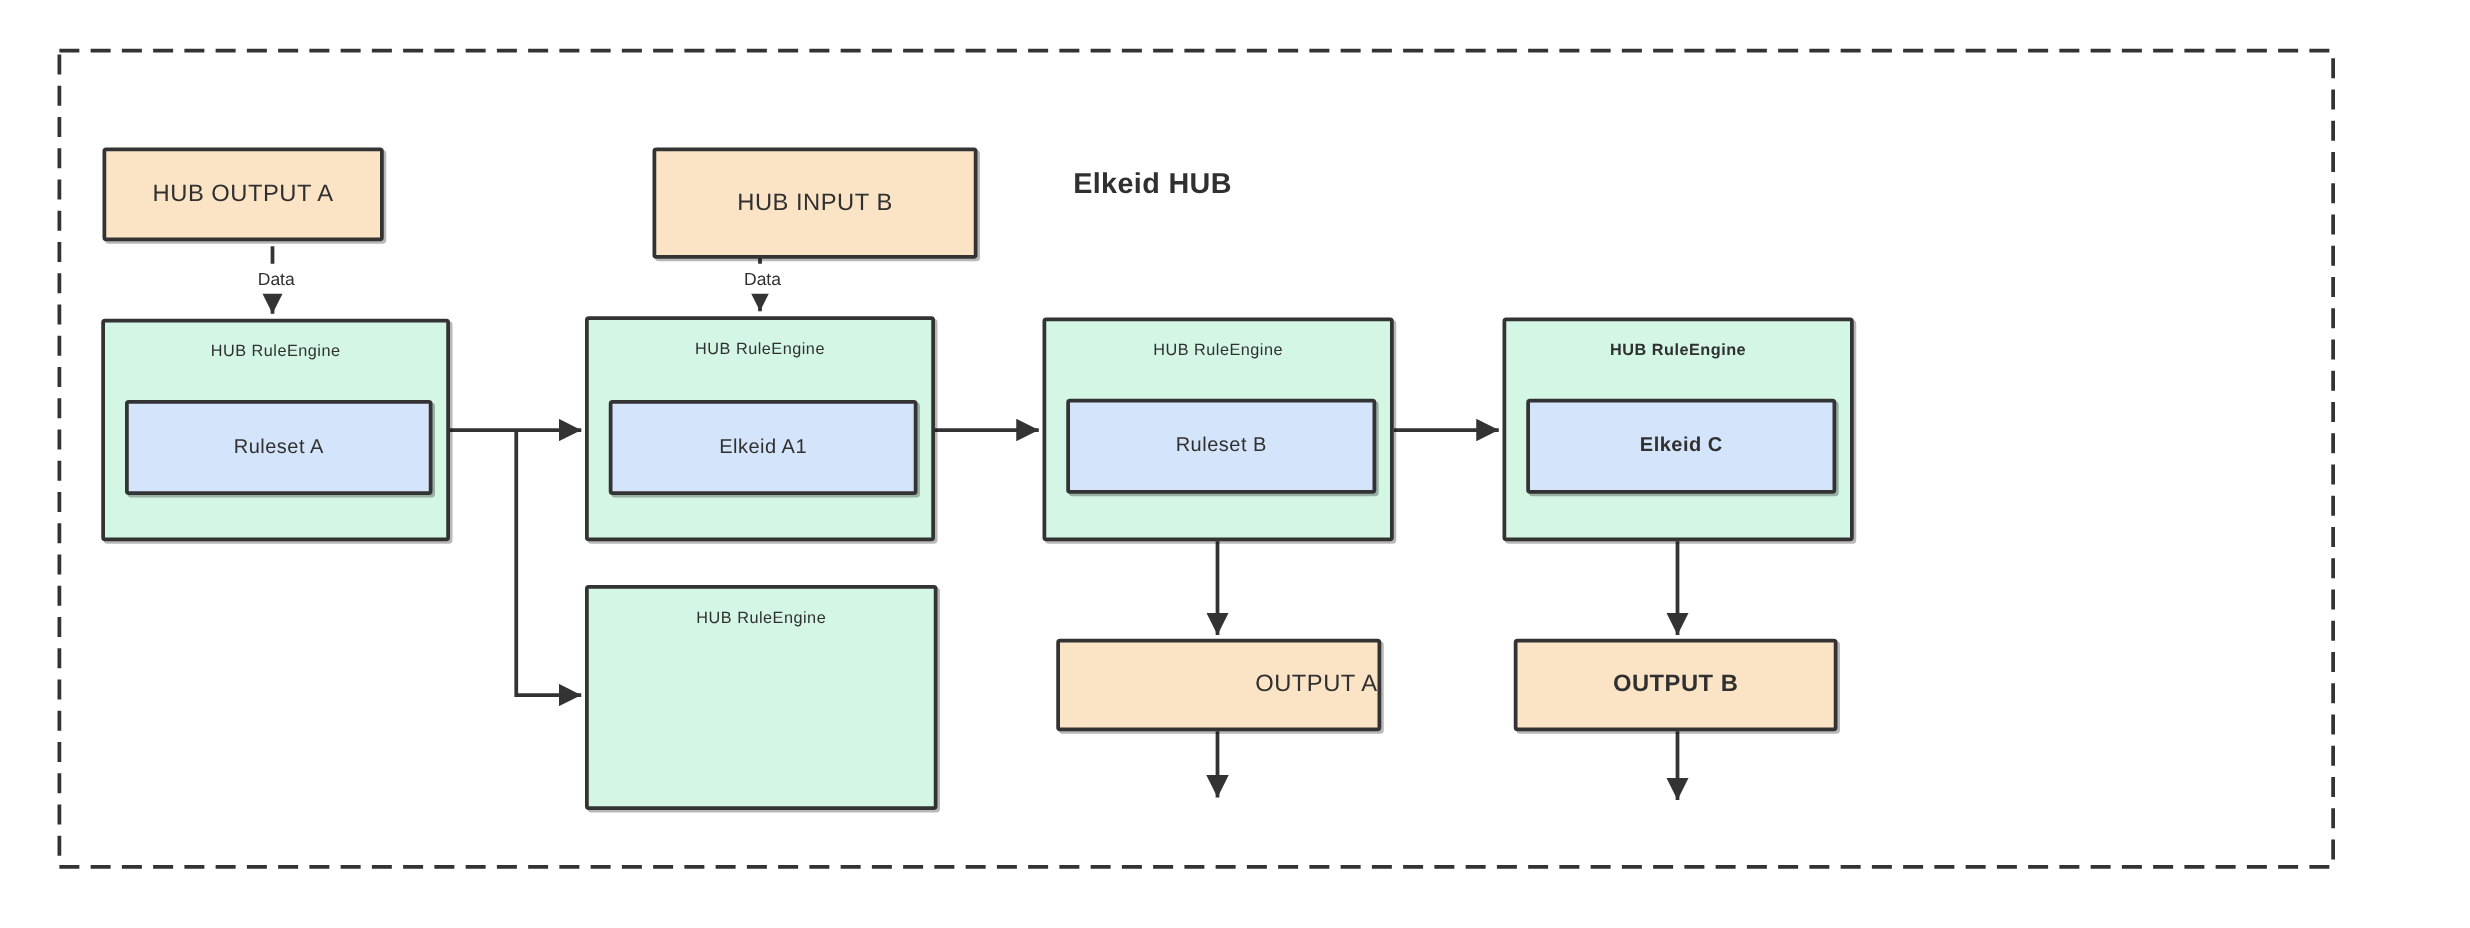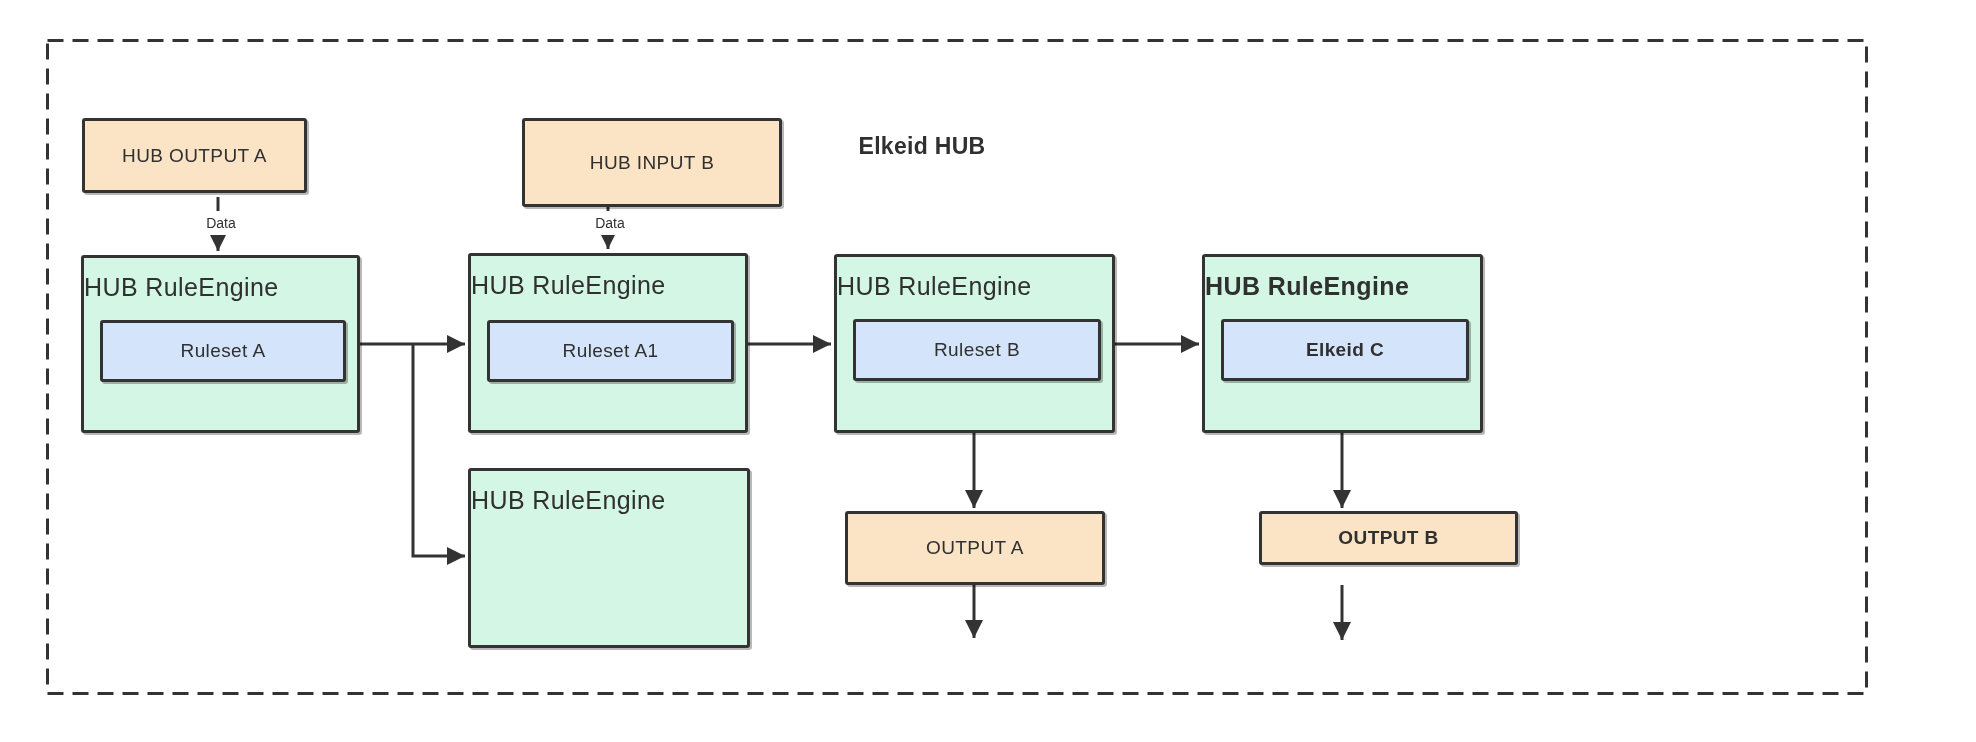--- a/index.html
+++ b/index.html
@@ -22,26 +22,26 @@
   }
   .fill-input{background:#FBE4C6;}
   .fill-engine{background:#D4F6E4;}
   .fill-ruleset{background:#D4E4FA;}
   .center-label{
     display:flex;align-items:center;justify-content:center;
     font-size:19px;letter-spacing:0.4px;
   }
   .engine-title{
     position:absolute;left:0;right:0;top:15px;
-    font-size:25px;letter-spacing:0.4px;
+    text-align:center;font-size:13px;letter-spacing:0.4px;
   }
   .ruleset{
-    position:absolute;left:16px;top:62px;height:62px;
+    position:absolute;left:16px;top:62px;height:76px;
     display:flex;align-items:center;justify-content:center;
-    font-size:19px;letter-spacing:0.4px;
+    font-size:16px;letter-spacing:0.4px;
   }
   .bold{font-weight:bold;}
   .diagram-title{
     position:absolute;left:832px;top:133px;width:180px;
     text-align:center;font-size:23px;font-weight:bold;
     letter-spacing:0.3px;z-index:1;
   }
   .edge-label{
     position:absolute;width:60px;top:211px;height:24px;
     background:#ffffff;
@@ -102,21 +102,21 @@
   <div class="node fill-engine" style="left:81px;top:255px;width:279px;height:178px;">
     <div class="engine-title">HUB RuleEngine</div>
     <div class="node fill-ruleset ruleset" style="width:246px;">
       <span>Ruleset A</span>
     </div>
   </div>
 
   <div class="node fill-engine" style="left:468px;top:253px;width:280px;height:180px;">
     <div class="engine-title">HUB RuleEngine</div>
     <div class="node fill-ruleset ruleset" style="top:64px;width:247px;">
-      <span>Ruleset A1</span>
+      <span>Elkeid A1</span>
     </div>
   </div>
 
   <div class="node fill-engine" style="left:468px;top:468px;width:282px;height:180px;">
     <div class="engine-title">HUB RuleEngine</div>
   </div>
 
   <div class="node fill-engine" style="left:834px;top:254px;width:281px;height:179px;">
     <div class="engine-title">HUB RuleEngine</div>
     <div class="node fill-ruleset ruleset" style="width:248px;">
@@ -124,20 +124,20 @@
     </div>
   </div>
 
   <div class="node fill-engine" style="left:1202px;top:254px;width:281px;height:179px;">
     <div class="engine-title bold">HUB RuleEngine</div>
     <div class="node fill-ruleset ruleset bold" style="width:248px;">
       <span>Elkeid C</span>
     </div>
   </div>
 
-  <div class="node fill-input center-label" style="left:845px;top:511px;width:260px;height:74px;">
+  <div class="node fill-input center-label" style="left:845px;top:511px;width:260px;height:74px;justify-content:flex-end;">
     <span>OUTPUT A</span>
   </div>
-  <div class="node fill-input center-label bold" style="left:1211px;top:511px;width:259px;height:54px;margin-left:48px;">
+  <div class="node fill-input center-label bold" style="left:1211px;top:511px;width:259px;height:74px;">
     <span>OUTPUT B</span>
   </div>
 
 </div>
 
 </body></html>

